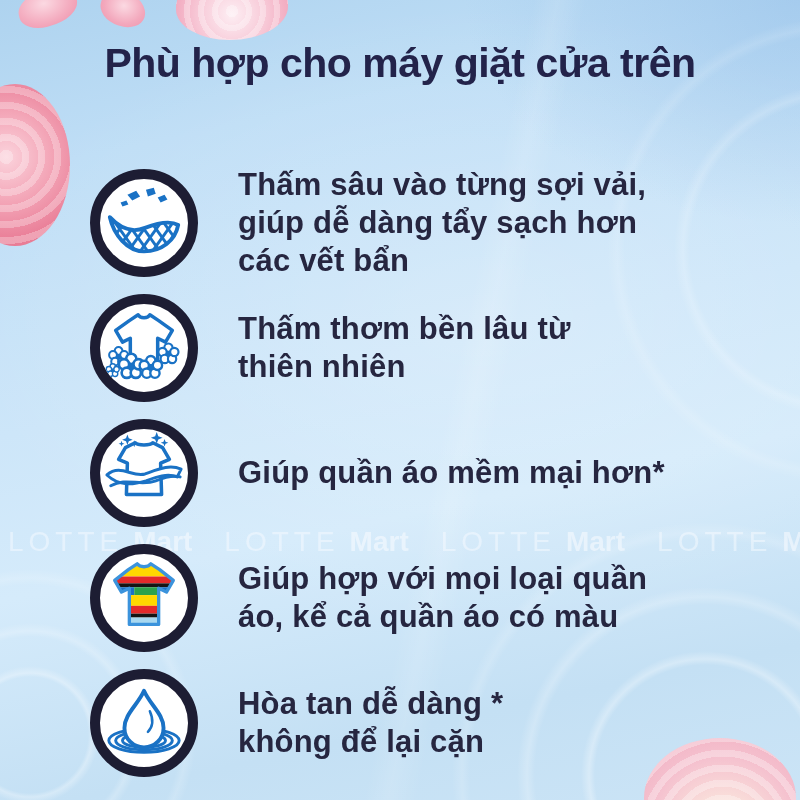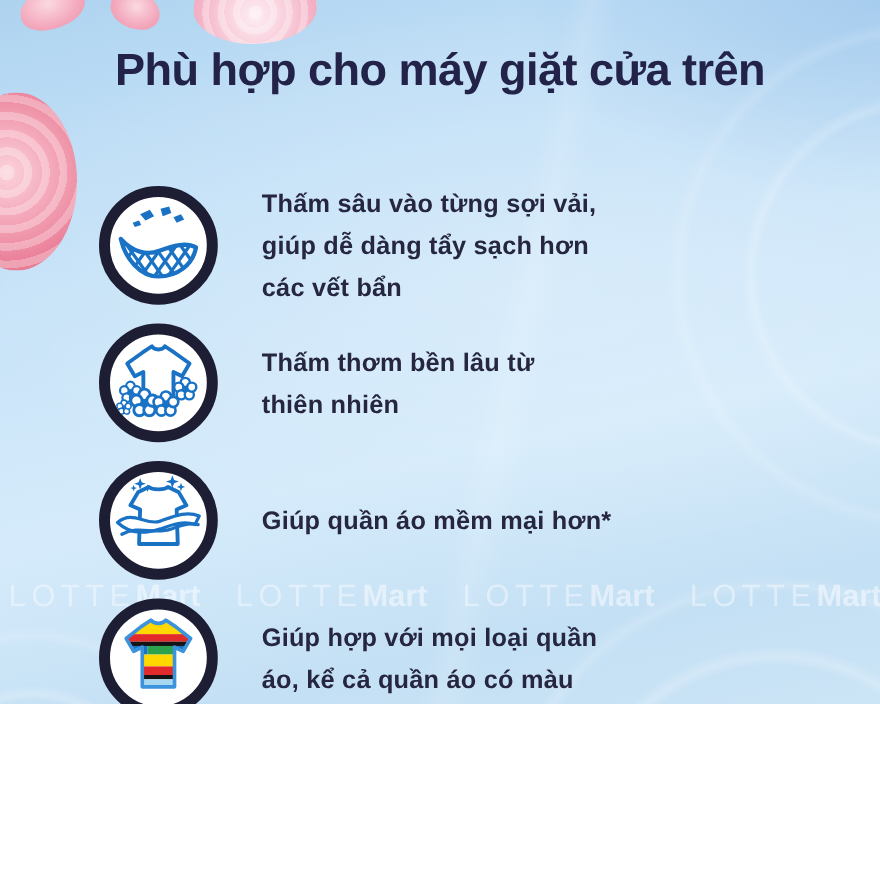--- a/index.html
+++ b/index.html
@@ -1,20 +1,20 @@
 <!DOCTYPE html>
 <html><head>
 <meta charset="utf-8">
 <style>
   * { margin:0; padding:0; box-sizing:border-box; }
   html,body { width:800px; height:800px; }
   body { font-family:"Liberation Sans", sans-serif; }
 
   .stage{
-    position:relative; width:800px; height:640px; overflow:hidden;
+    position:relative; width:800px; height:800px; overflow:hidden;
     background:
       radial-gradient(60% 40% at 100% 0%, rgba(124,174,224,.38), transparent 70%),
       radial-gradient(90% 55% at 60% 40%, rgba(255,255,255,.22), transparent 72%),
       linear-gradient(168deg, #aed3ef 0%, #bfdef6 18%, #cde6f9 45%, #d5ebfb 62%, #c4e0f4 84%, #cbe4f6 100%);
     padding-left: 12px;
   }
   
   .ripples{
     position:absolute; inset:0; pointer-events:none;
     background:
@@ -50,30 +50,30 @@
   
   .title{ position:absolute; top:40px; left:0; right:0; text-align:center;
     font-size:41px; line-height:46px; font-weight:700; letter-spacing:-0.5px;
     color:#23234a; }
 
   
   .watermark{ position:absolute; top:526px; left:8px; width:860px;
     display:flex; gap:32px; font-size:28px; color:rgba(250,252,255,.55); }
   .wm{ white-space:nowrap; }
   .wm .lotte{ letter-spacing:5px; font-weight:400; opacity:.85;text-align:right; }
-  .wm .mart{ font-weight:700; margin-left:0; letter-spacing:0; }
+  .wm .mart{ font-weight:700; margin-left:10px; letter-spacing:0; }
 
   
   .features{ position:absolute; top:160px; left:90px; right:30px; }
   .row{ display:flex; align-items:center; height:125px; }
   .icon-circle{ width:88px; height:88px; box-sizing:content-box;
     border:10px solid #1d1d33; border-radius:50%; background:#fff;
     flex:0 0 auto; display:flex; align-items:center; justify-content:center; overflow:hidden; }
   .icon-circle svg{ width:86px; height:86px; display:block; }
-  .row-text{ margin-left:40px; font-size:23px; line-height:38px; font-weight:600;
+  .row-text{ margin-left:40px; font-size:31px; line-height:38px; font-weight:600;
     color:#262640; white-space:pre-line; letter-spacing:.2px; }
 </style>
 </head>
 <body>
 
 <div class="stage">
   <div class="ripples"></div>
   <div class="petal-a"></div>
   <div class="petal-b"></div>
   <div class="flower-top"></div>
@@ -200,15 +200,31 @@
             <rect x="6" y="60" width="76" height="4" fill="#141414"></rect>
             <rect x="6" y="64" width="76" height="8" fill="#a8d8f0"></rect>
           </g>
           <path d="M28 15 L37 9 C40 13 48 13 51 9 L60 15 L74 26 L67 38 L59 34 L59 71 L29 71 L29 34 L21 38 L14 26 Z" fill="none" stroke="#3b93dc" stroke-width="3.4" stroke-linejoin="round"></path>
         </svg>
       </div>
       <div class="row-text">Giúp hợp với mọi loại quần
 áo, kể cả quần áo có màu</div>
     </div>
 
+    <div class="row">
+      <div class="icon-circle">
+        <svg viewBox="0 0 88 88">
+          <g fill="none" stroke="#1a72c5">
+            <ellipse cx="44" cy="62" rx="36" ry="12" stroke-width="3"></ellipse>
+            <ellipse cx="44" cy="62" rx="29" ry="9.5" stroke-width="3"></ellipse>
+            <ellipse cx="44" cy="62" rx="22" ry="7" stroke-width="3"></ellipse>
+            <ellipse cx="44" cy="62" rx="15" ry="4.5" stroke-width="3"></ellipse>
+          </g>
+          <path d="M44 11 C50 25 64 35 64 49 A20 20 0 1 1 24 49 C24 35 38 25 44 11 Z" fill="#ffffff" stroke="#1a72c5" stroke-width="4" stroke-linejoin="round"></path>
+          <path d="M50 32 C54 41 53 48 48 53" fill="none" stroke="#1a72c5" stroke-width="2.6" stroke-linecap="round"></path>
+        </svg>
+      </div>
+      <div class="row-text">Hòa tan dễ dàng *
+không để lại cặn</div>
+    </div>
 
   </div>
 </div>
 
 </body></html>

